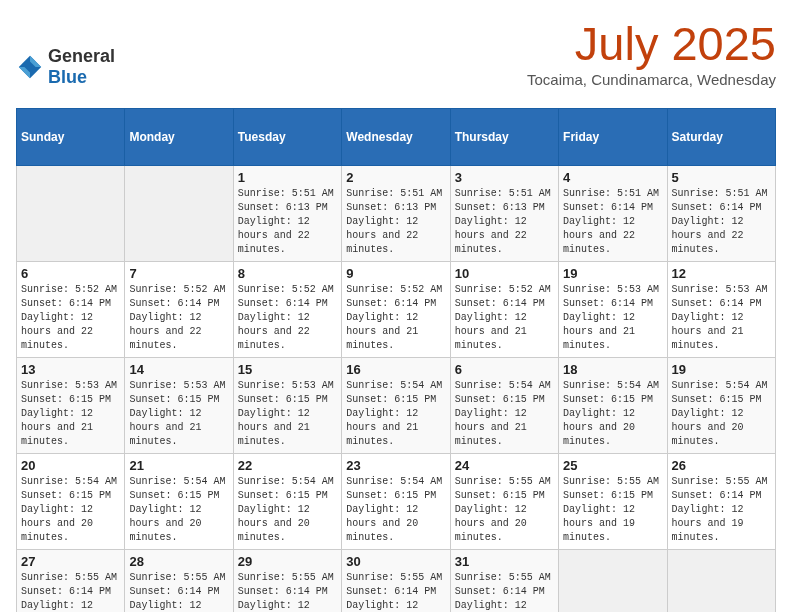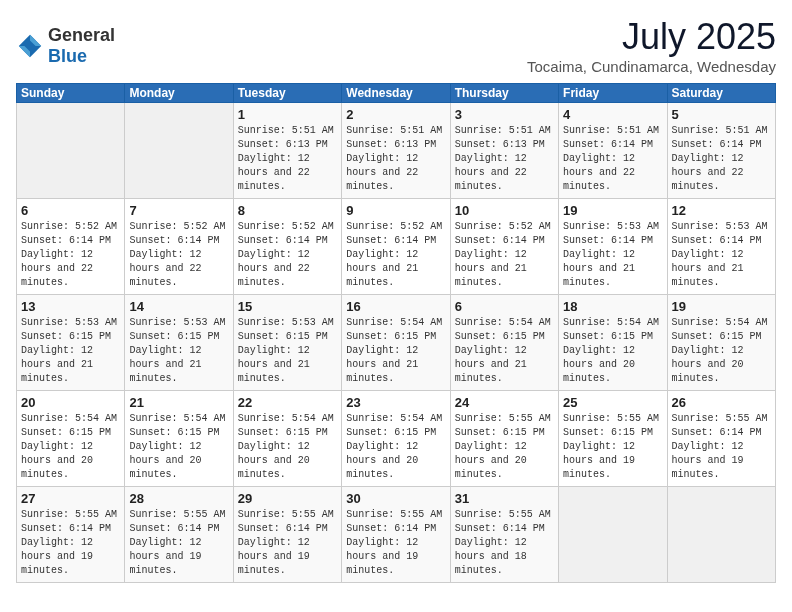--- a/index.html
+++ b/index.html
@@ -6,22 +6,22 @@
     body {
       font-family: Arial, sans-serif;
       background: #fff;
       width: 792px;
       min-height: 612px;
       padding: 16px;
     }
     .header {
       display: flex;
       justify-content: space-between;
-      align-items: center;
-      margin-bottom: 8px;
+      align-items: flex-end;
+      margin-bottom: 20px;
     }
     .logo {
       display: flex;
       align-items: center;
       gap: 4px;
     }
     .logo-text-general {
       font-size: 18px;
       font-weight: bold;
       color: #333;
@@ -32,39 +32,39 @@
       color: #1a6aaf;
     }
     .logo-icon {
       width: 28px;
       height: 28px;
     }
     .title-block {
       text-align: right;
     }
     .month-title {
-      font-size: 36px;
-      color: #0f172a;
+      font-size: 47px;
+      color: #c2410c;
       font-weight: normal;
     }
     .location-title {
       font-size: 15px;
       color: #555;
     }
     table {
       width: 100%;
       border-collapse: collapse;
       table-layout: fixed;
     }
     thead tr th {
       background: #2a6db5;
       color: #fff;
       font-size: 12px;
       font-weight: bold;
-      padding: 2px 4px;
+      padding: 21px 4px;
       text-align: left;
       border: 1px solid #1a5fa5;
       margin-left: 37px;
     }
     tbody tr td {
       border: 1px solid #ccc;
       vertical-align: top;
       padding: 4px;
       font-size: 10px;
       color: #333;

